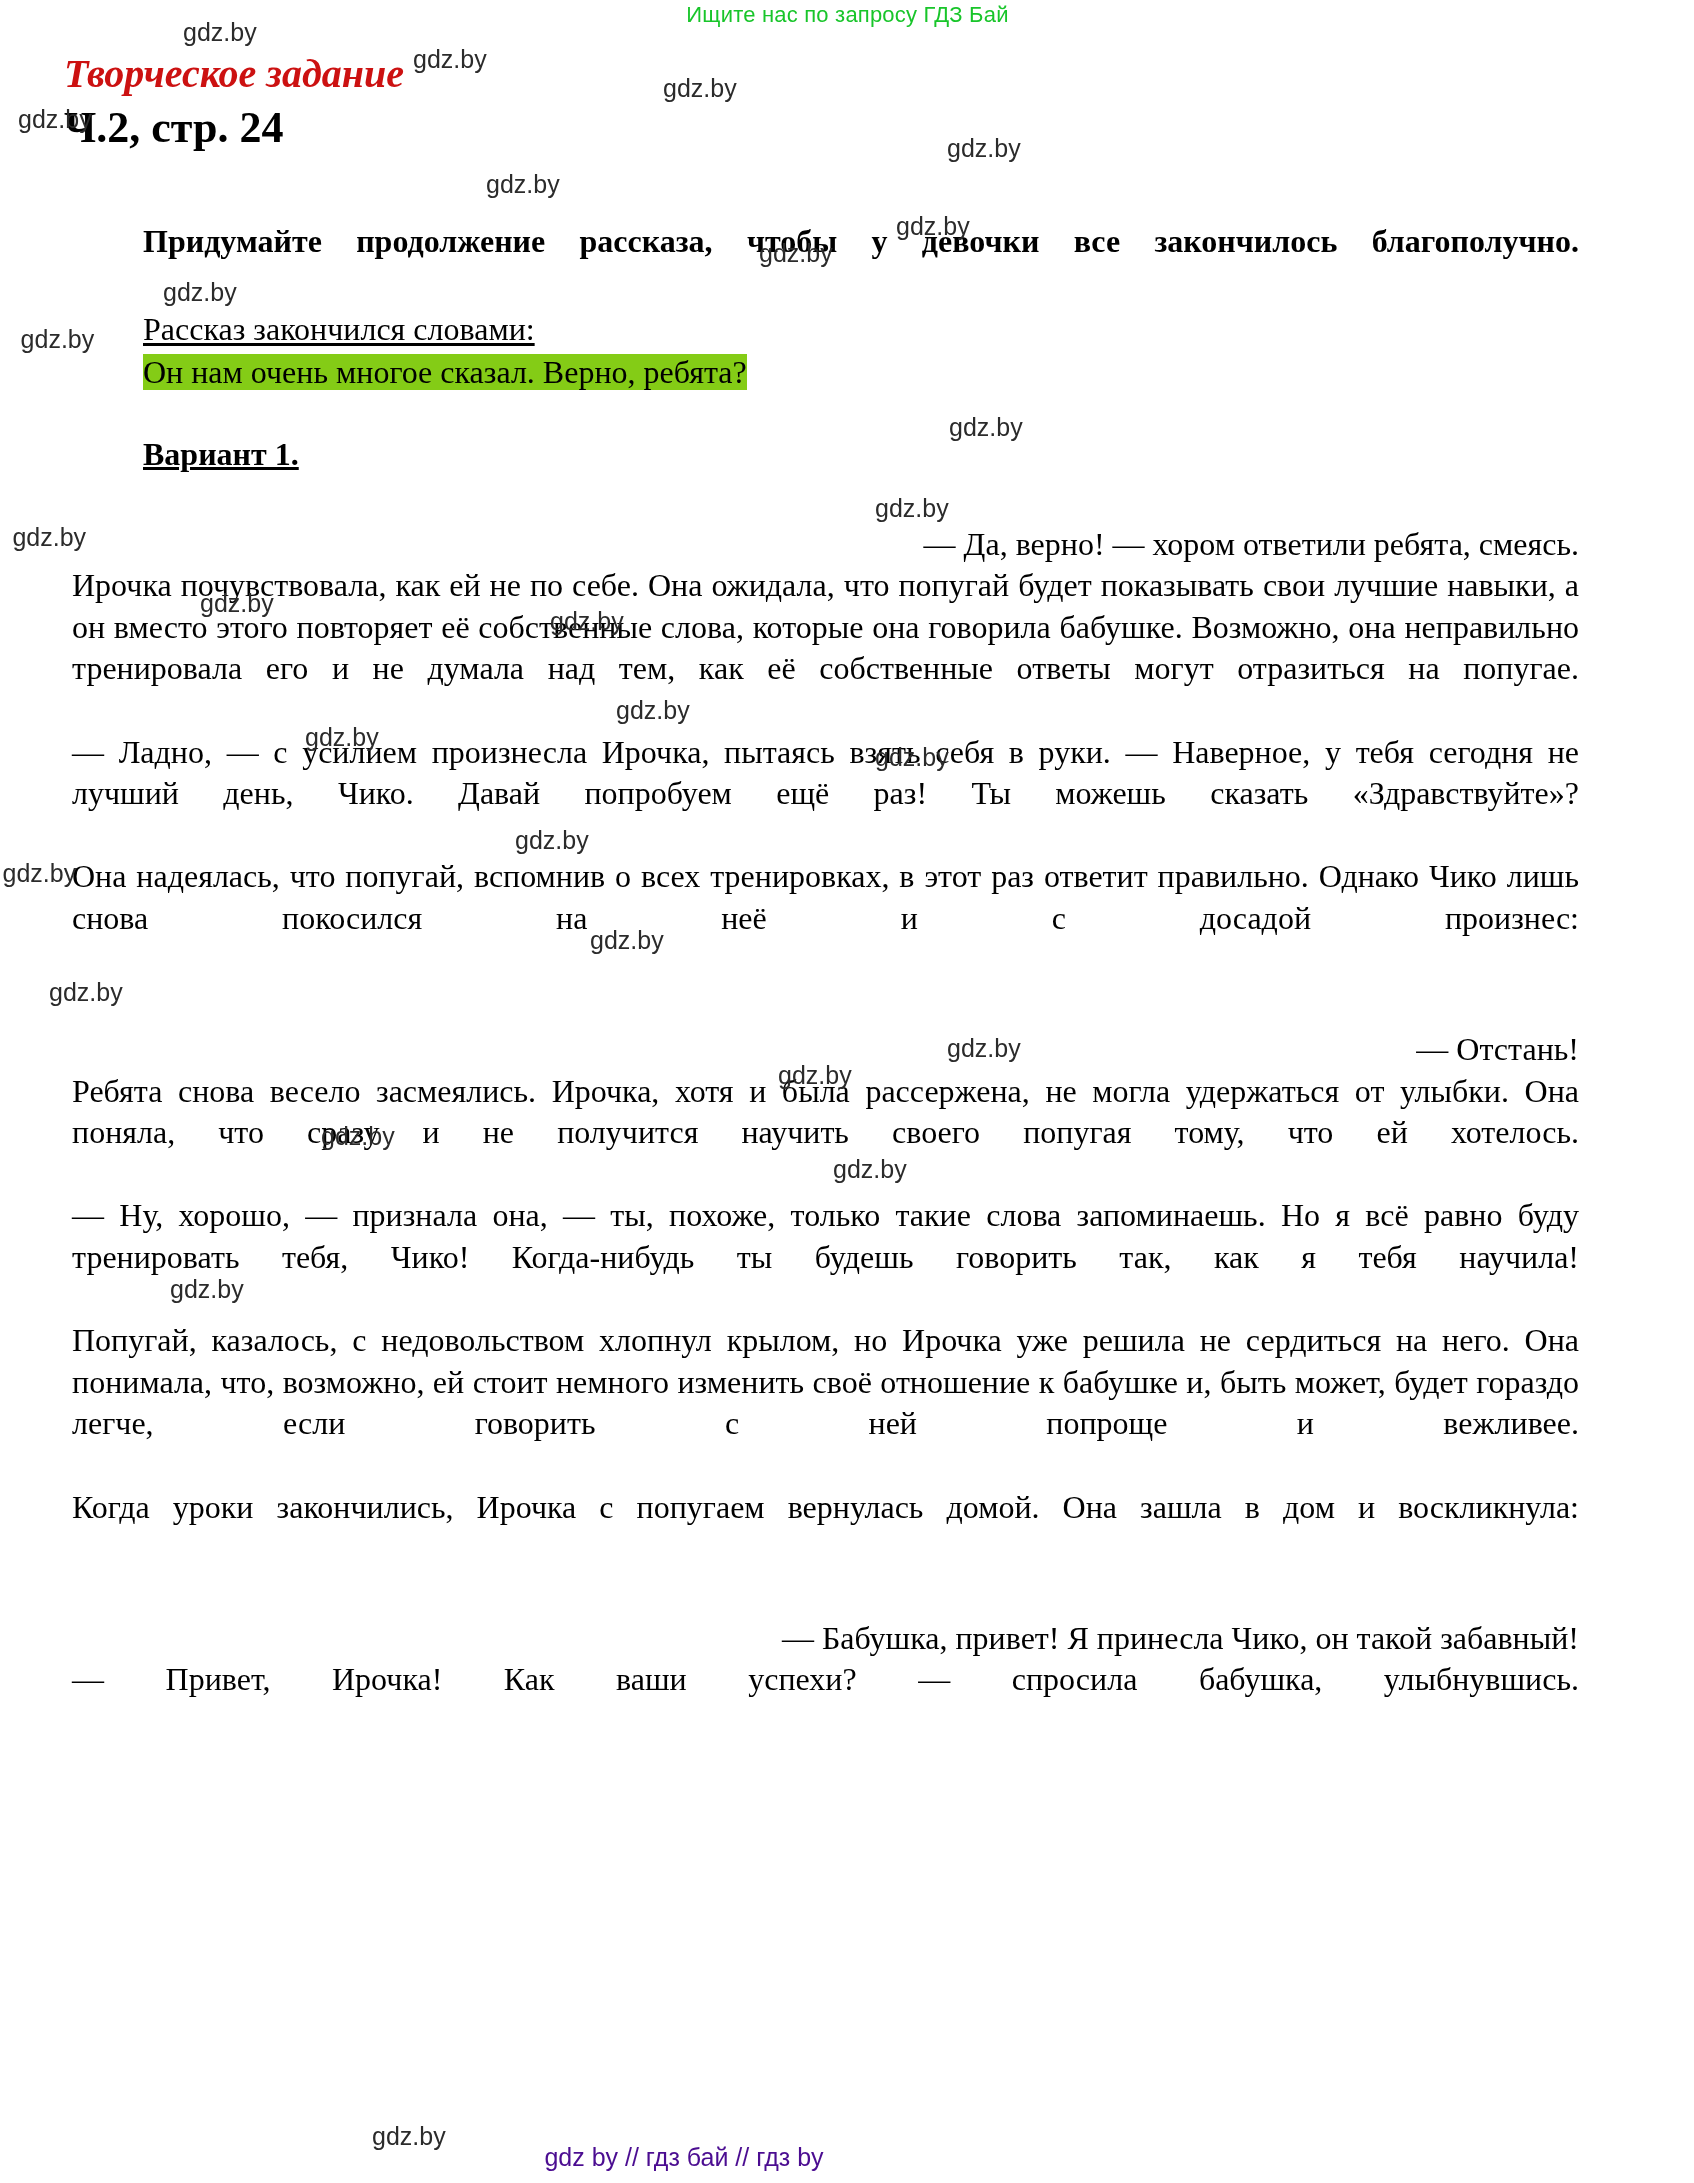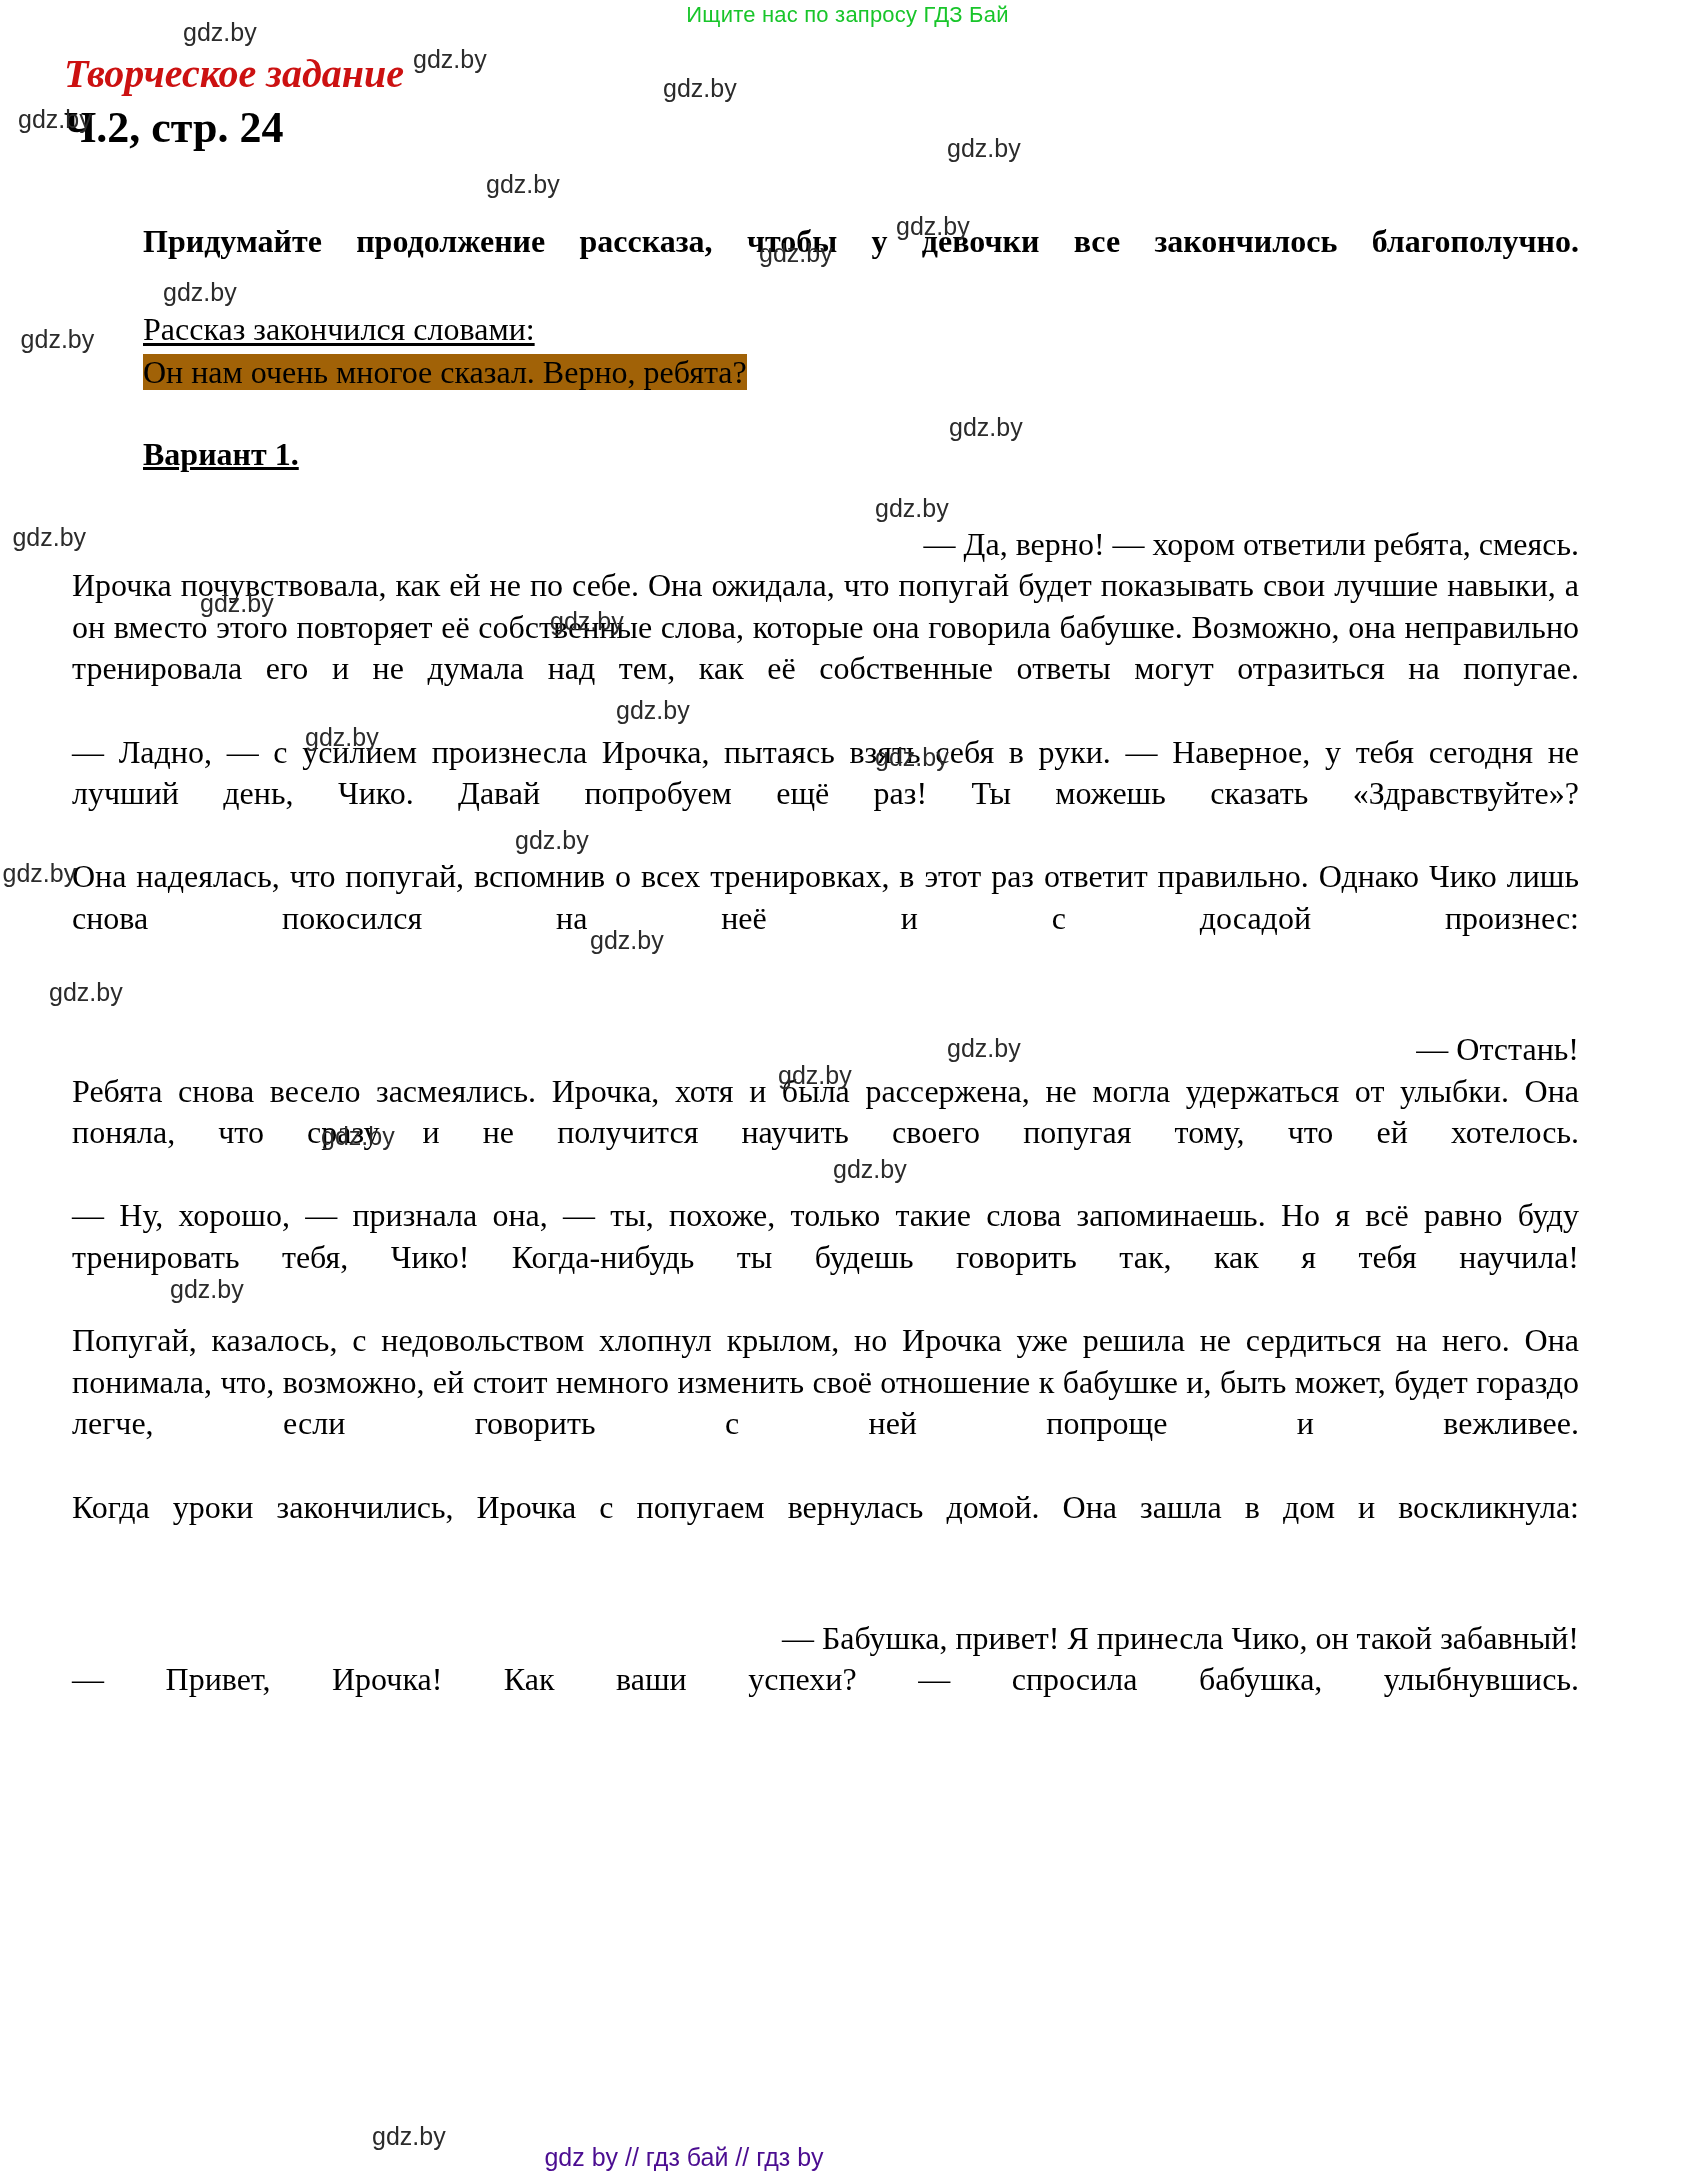--- a/index.html
+++ b/index.html
@@ -82,21 +82,21 @@
   }
   .quote-label span {
     text-decoration: underline;
     text-underline-offset: 3.3px;
   }
   .quote-text {
     margin: 1.6px 0 0 0;
     text-indent: 71px;
   }
   .quote-text span {
-    background: #a16207;
+    background: #84cc16;
   }
   .variant-heading {
     font-weight: bold;
     margin: 40px 0 0 0;
     text-indent: 71px;
     text-decoration: underline;
   }
   p.body-par {
     margin: 0;
     text-align: justify;

